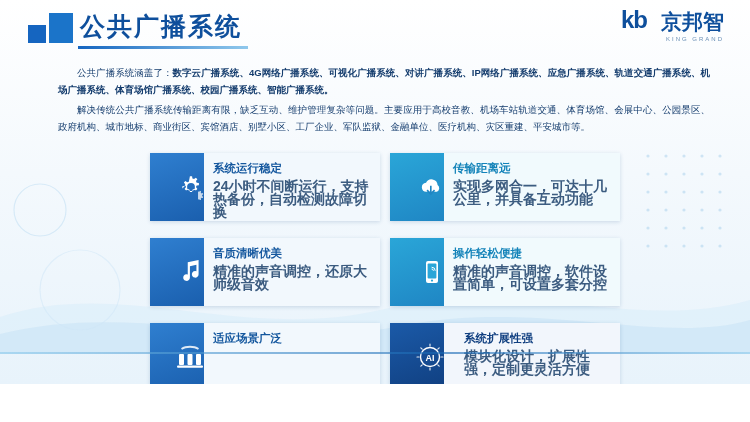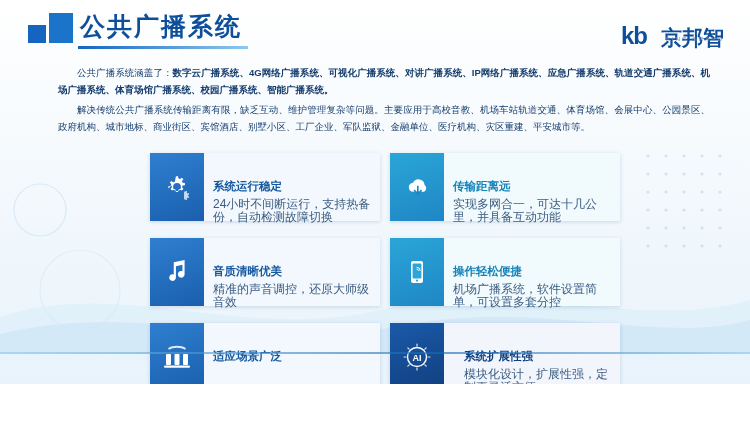--- a/index.html
+++ b/index.html
@@ -61,21 +61,21 @@
     position: absolute;
     left: 78px;
     top: 46px;
     width: 170px;
     height: 3px;
     background: linear-gradient(90deg, #1565c0 0%, #8fc8ec 100%);
   }
   .logo {
     position: absolute;
     right: 26px;
-    top: 24px;
+    top: 8px;
     display: flex;
     align-items: flex-end;
   }
   .logo-mark {
     font-size: 24px;
     font-weight: bold;
     color: #0e4f9c;
     letter-spacing: -1px;
     line-height: 1;
   }
@@ -126,38 +126,38 @@
     position: relative;
     display: flex;
     height: 68px;
     box-shadow: 0 1px 4px rgba(20, 70, 130, 0.18);
   }
   .card-icon {
     width: 54px;
     flex: 0 0 54px;
     display: flex;
     align-items: center;
-    justify-content: center;
+    justify-content: flex-end;
   }
   .card-body {
     flex: 1 1 auto;
     padding: 8px 8px 6px 9px;
     background: #fbfdff;
     position: relative;
   }
   .card-title {
     font-size: 11.5px;
     font-weight: bold;
     margin-bottom: 4px;
-    margin-top: 18px;
   }
   .card-text {
-    font-size: 12px;
+    font-size: 14px;
     line-height: 13px;
     color: #3c5c80;
+    font-weight: bold;
   }
   
   .v-blue .card-icon { background: linear-gradient(160deg, #2f7fd0 0%, #1a5fae 100%); }
   .v-blue .card-body { background: #f2f8fd; }
   .v-blue .card-title { color: #14579e; }
   
   .v-cyan .card-icon { background: linear-gradient(160deg, #2aa6d8 0%, #1f86c4 100%); }
   .v-cyan .card-body { background: #f1fafd; }
   .v-cyan .card-title { color: #1383b9; }
   
@@ -339,21 +339,21 @@
           <svg width="24" height="26" viewBox="0 0 24 26" fill="none">
             <rect x="6" y="2" width="12" height="22" rx="2" fill="#ffffff"></rect>
             <rect x="7.6" y="4.6" width="8.8" height="15" rx="1" fill="#2aa6d8"></rect>
             <circle cx="12" cy="21.6" r="1.1" fill="#2aa6d8"></circle>
             <path d="M12 8.2a3.2 3.2 0 013.2 3.2M12 10a1.4 1.4 0 011.4 1.4" stroke="#ffffff" stroke-width="1" stroke-linecap="round"></path>
           </svg>
         </span>
       </div>
       <div class="card-body">
         <div class="card-title">操作轻松便捷</div>
-        <div class="card-text">机场广播系统，软件设置简单，可设置多套分控</div>
+        <div class="card-text">精准的声音调控，软件设置简单，可设置多套分控</div>
       </div>
     </div>
 
     <div class="card v-blue">
       <div class="card-icon">
         <span class="ico">
           <svg width="28" height="24" viewBox="0 0 28 24" fill="#ffffff">
             <path d="M5 3.2c2.4-1.6 5.6-2.4 9-2.4s6.6.8 9 2.4l-1 1.6c-2-1.3-4.9-2-8-2s-6 .7-8 2z" opacity="0.85"></path>
             <rect x="3" y="9" width="5" height="11" rx="1"></rect>
             <rect x="11.5" y="9" width="5" height="11" rx="1"></rect>

